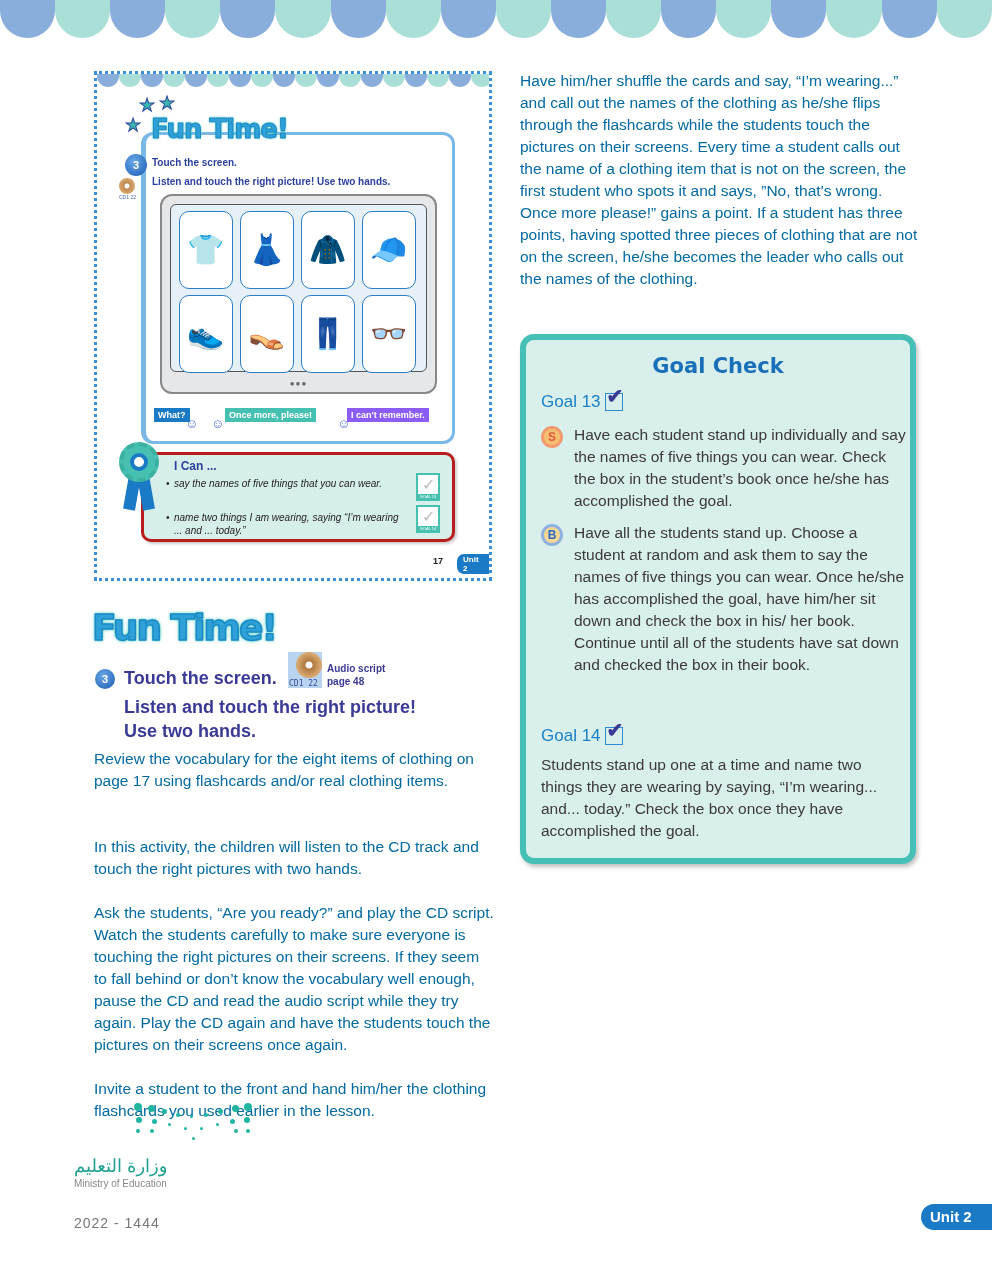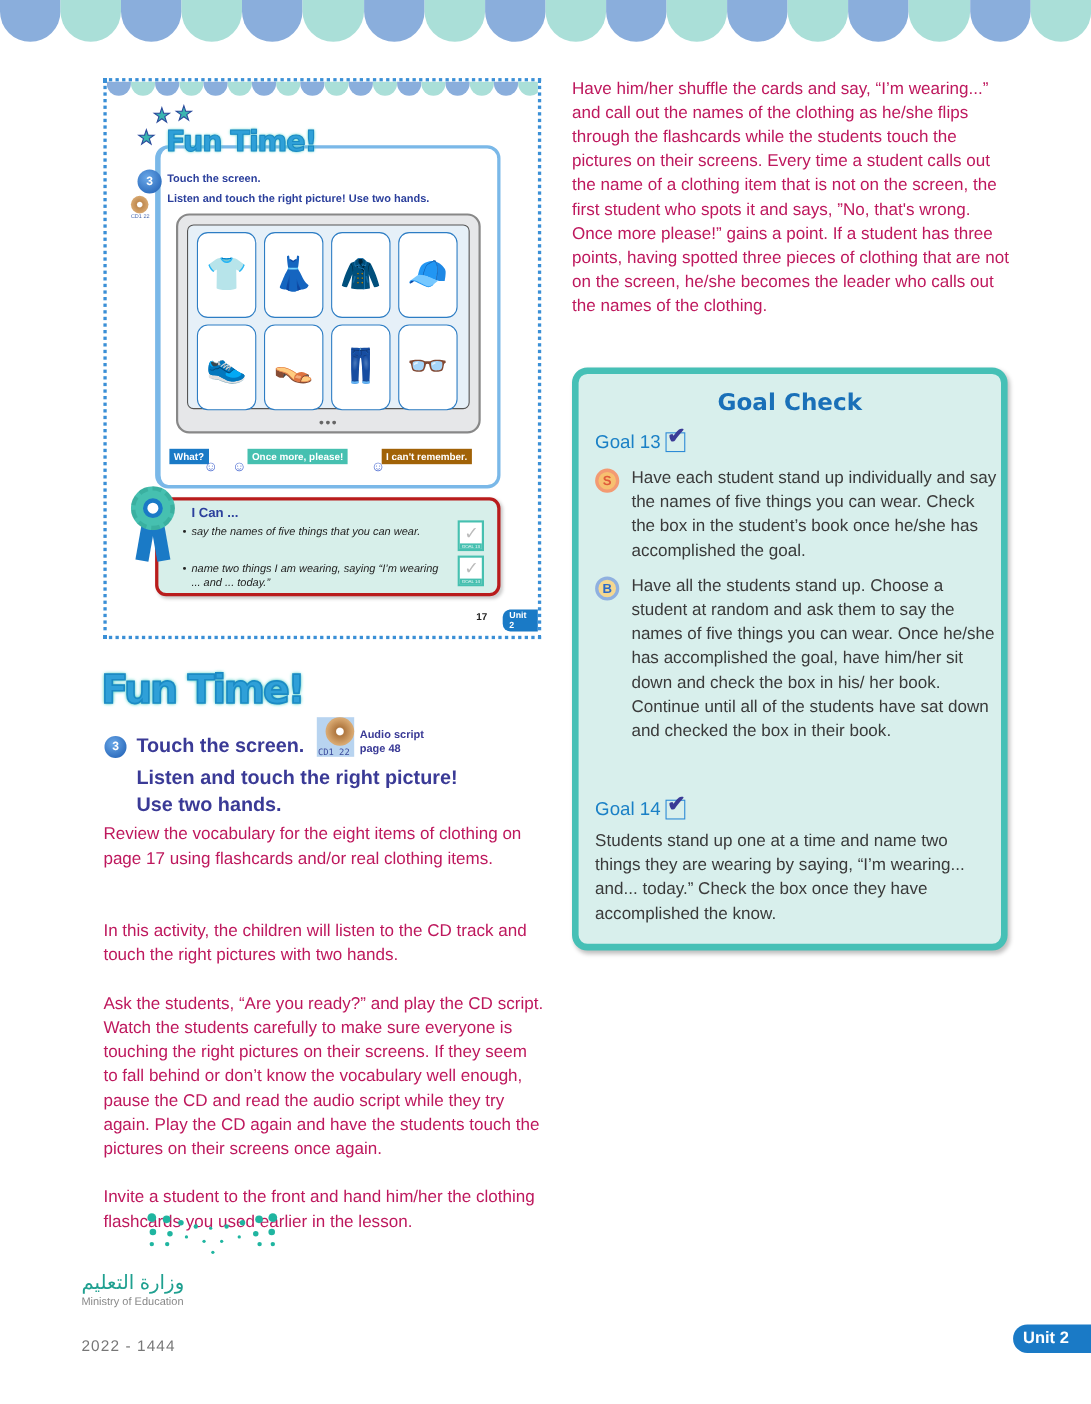--- a/index.html
+++ b/index.html
@@ -45,21 +45,21 @@
   .tablet-screen { position: absolute; left: 8px; top: 8px; width: 257px; height: 168px; background: #e6f0f8;
     border: 1px solid #555; border-radius: 6px; display: grid; grid-template-columns: repeat(4, 54px);
     grid-template-rows: repeat(2, 78px); gap: 6px 7px; padding: 6px 8px; }
   .tile { background: #fff; border: 1.5px solid #2d7dc4; border-radius: 10px; display: flex; align-items: center;
     justify-content: center; font-size: 30px; line-height: 1; }
   .tablet-dots { position: absolute; bottom: 4px; left: 50%; transform: translateX(-50%); font-size: 8px; color: #666; letter-spacing: 1px; }
 
   .bubble { position: absolute; font-size: 9px; color: #fff; padding: 2px 4px; font-weight: bold; white-space: nowrap; }
   .bubble.b1 { left: 57px; top: 334px; background: #1a7ac6; }
   .bubble.b2 { left: 128px; top: 334px; background: #46c0b0; }
-  .bubble.b3 { left: 250px; top: 334px; background: #a16207; }
+  .bubble.b3 { left: 250px; top: 334px; background: #8b5cf6; }
   .smile { position: absolute; font-size: 13px; color: #4a6ad0; }
 
   .ican { position: absolute; left: 44px; top: 378px; width: 314px; height: 90px; background: #d7efea;
     border: 3px solid #b91c1c; border-radius: 10px; box-shadow: 2px 2px 3px rgba(0,0,0,0.2); }
   .ican-title { position: absolute; left: 30px; top: 4px; font-weight: bold; font-size: 12px; color: #2b3f9c; }
   .ican-item { position: absolute; left: 30px; font-size: 10px; color: #222; width: 230px; line-height: 13px; font-style: italic; }
   .ican-item::before { content: "•"; position: absolute; left: -8px; }
   .ican-box { position: absolute; left: 272px; width: 24px; height: 28px; border: 2px solid #46c0b0; background: #fff; }
   .ican-box .ck { position: absolute; top: 0; left: 4px; color: #bbb; font-size: 16px; }
   .ican-box .gl { position: absolute; bottom: 0; left: 0; right: 0; background: #46c0b0; color: #fff; font-size: 4px; text-align: center; }
@@ -83,21 +83,21 @@
     background: radial-gradient(circle at 40% 35%, #6aa8e8, #1a5ab0); color: #fff; font-weight: bold;
     font-size: 11px; display: flex; align-items: center; justify-content: center; }
   .act-h1 { position: absolute; left: 124px; top: 668px; font-size: 18px; font-weight: bold; color: #3a3a96; }
   .act-h2 { position: absolute; left: 124px; top: 695px; font-size: 18px; font-weight: bold; color: #3a3a96; line-height: 24px; width: 330px; }
   .cd-icon { position: absolute; left: 288px; top: 652px; width: 34px; height: 36px; background: #b8d4f0; }
   .cd-icon .disc { position: absolute; left: 8px; top: 0; width: 26px; height: 26px; border-radius: 50%;
     background: radial-gradient(circle, #fff 3px, #b07840 4px, #d8a870 12px); }
   .cd-icon .lbl { position: absolute; left: 1px; bottom: 0; font-size: 8px; color: #3a4a9c; font-family: "DejaVu Sans Mono", monospace; }
   .audio-ref { position: absolute; left: 327px; top: 662px; font-size: 10px; font-weight: bold; color: #3a3a96; line-height: 13px; }
 
-  .body-text { position: absolute; font-size: 15.5px; line-height: 22px; color: #be185d; }
+  .body-text { position: absolute; font-size: 15.5px; line-height: 22px; color: #0369a1; }
   .left-p1 { left: 94px; top: 748px; width: 400px; }
   .left-p2 { left: 94px; top: 836px; width: 400px; }
   .left-p3 { left: 94px; top: 902px; width: 400px; }
   .left-p4 { left: 94px; top: 1078px; width: 400px; }
 
   .moe-dots { position: absolute; left: 132px; top: 1103px; width: 120px; height: 40px; }
   .moe-dots span { position: absolute; border-radius: 50%; background: #1fb5a0; }
   .moe-ar { position: absolute; left: 74px; top: 1155px; font-size: 18px; color: #1fa090; direction: rtl; }
   .moe-en { position: absolute; left: 74px; top: 1178px; font-size: 10px; color: #888; }
   .moe-year { position: absolute; left: 74px; top: 1194px; font-size: 14px; color: #777; letter-spacing: 1px; margin-top: 21px; }
@@ -292,17 +292,17 @@
   <div class="goal-text" style="left:48px;top:84px;width:336px;">Have each student stand up individually and say the names of five things you can wear. Check the box in the student’s book once he/she has accomplished the goal.</div>
   <div class="bullet b" style="top:184px;">B</div>
   <div class="goal-text" style="left:48px;top:182px;width:336px;">Have all the students stand up. Choose a student at random and ask them to say the names of five things you can wear. Once he/she has accomplished the goal, have him/her sit down and check the box in his/ her book. Continue until all of the students have sat down and checked the box in their book.</div>
 
   <div class="goal-label" style="top:386px;">
     <span>Goal 14</span>
     <span class="checkbox">
         <span class="ck">✔</span>
       </span>
   </div>
-  <div class="goal-text" style="left:15px;top:414px;width:340px;">Students stand up one at a time and name two things they are wearing by saying, “I’m wearing... and... today.” Check the box once they have accomplished the know.</div>
+  <div class="goal-text" style="left:15px;top:414px;width:340px;">Students stand up one at a time and name two things they are wearing by saying, “I’m wearing... and... today.” Check the box once they have accomplished the goal.</div>
 </div>
 
 <div class="page-num">19</div>
 <div class="unit-tab">Unit 2</div>
 
 </body></html>

